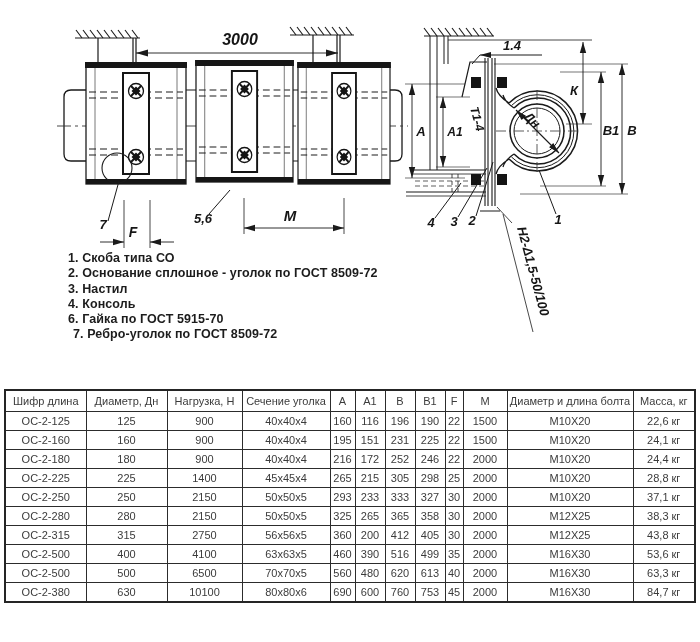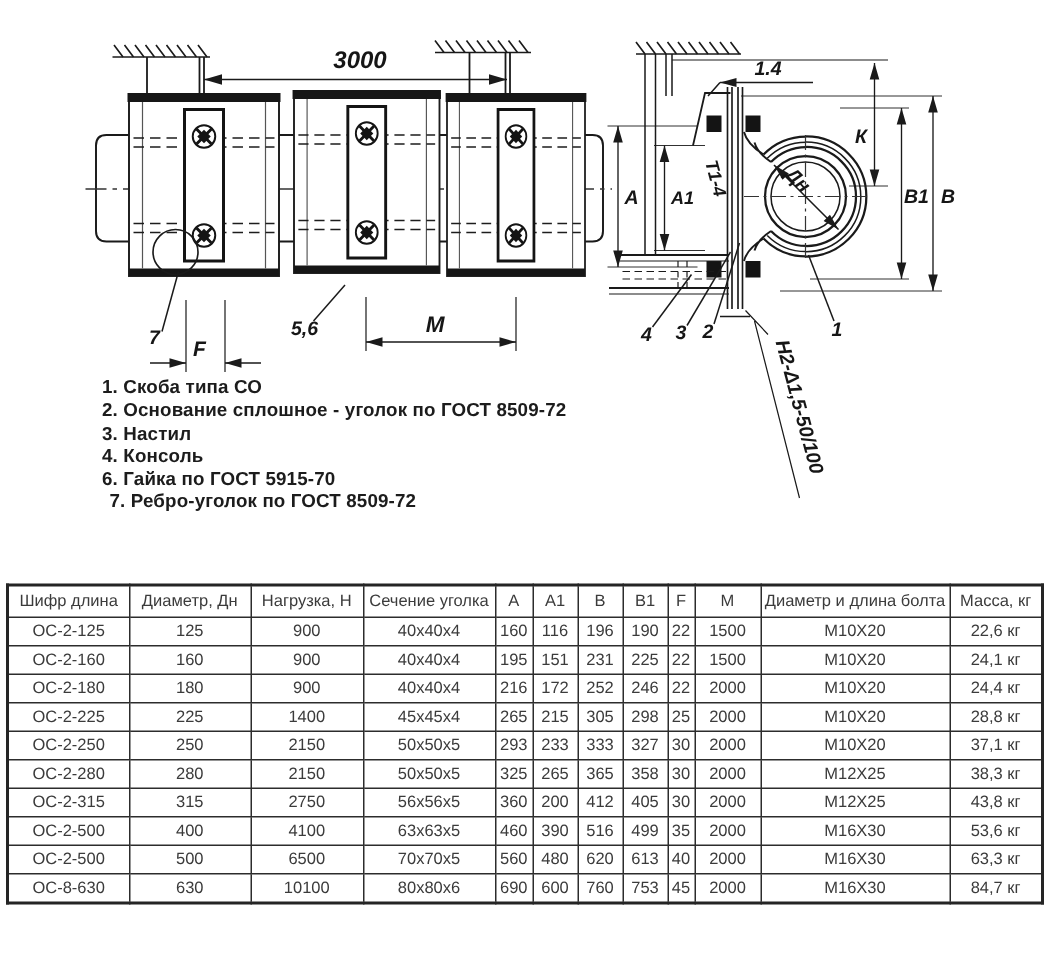--- a/index.html
+++ b/index.html
@@ -374,21 +374,21 @@
         <td>560</td>
         <td>480</td>
         <td>620</td>
         <td>613</td>
         <td>40</td>
         <td>2000</td>
         <td>М16Х30</td>
         <td>63,3 кг</td>
       </tr>
       <tr>
-        <td>ОС-8-630</td>
+        <td>ОС-2-380</td>
         <td>630</td>
         <td>10100</td>
         <td>80х80х6</td>
         <td>690</td>
         <td>600</td>
         <td>760</td>
         <td>753</td>
         <td>45</td>
         <td>2000</td>
         <td>М16Х30</td>

